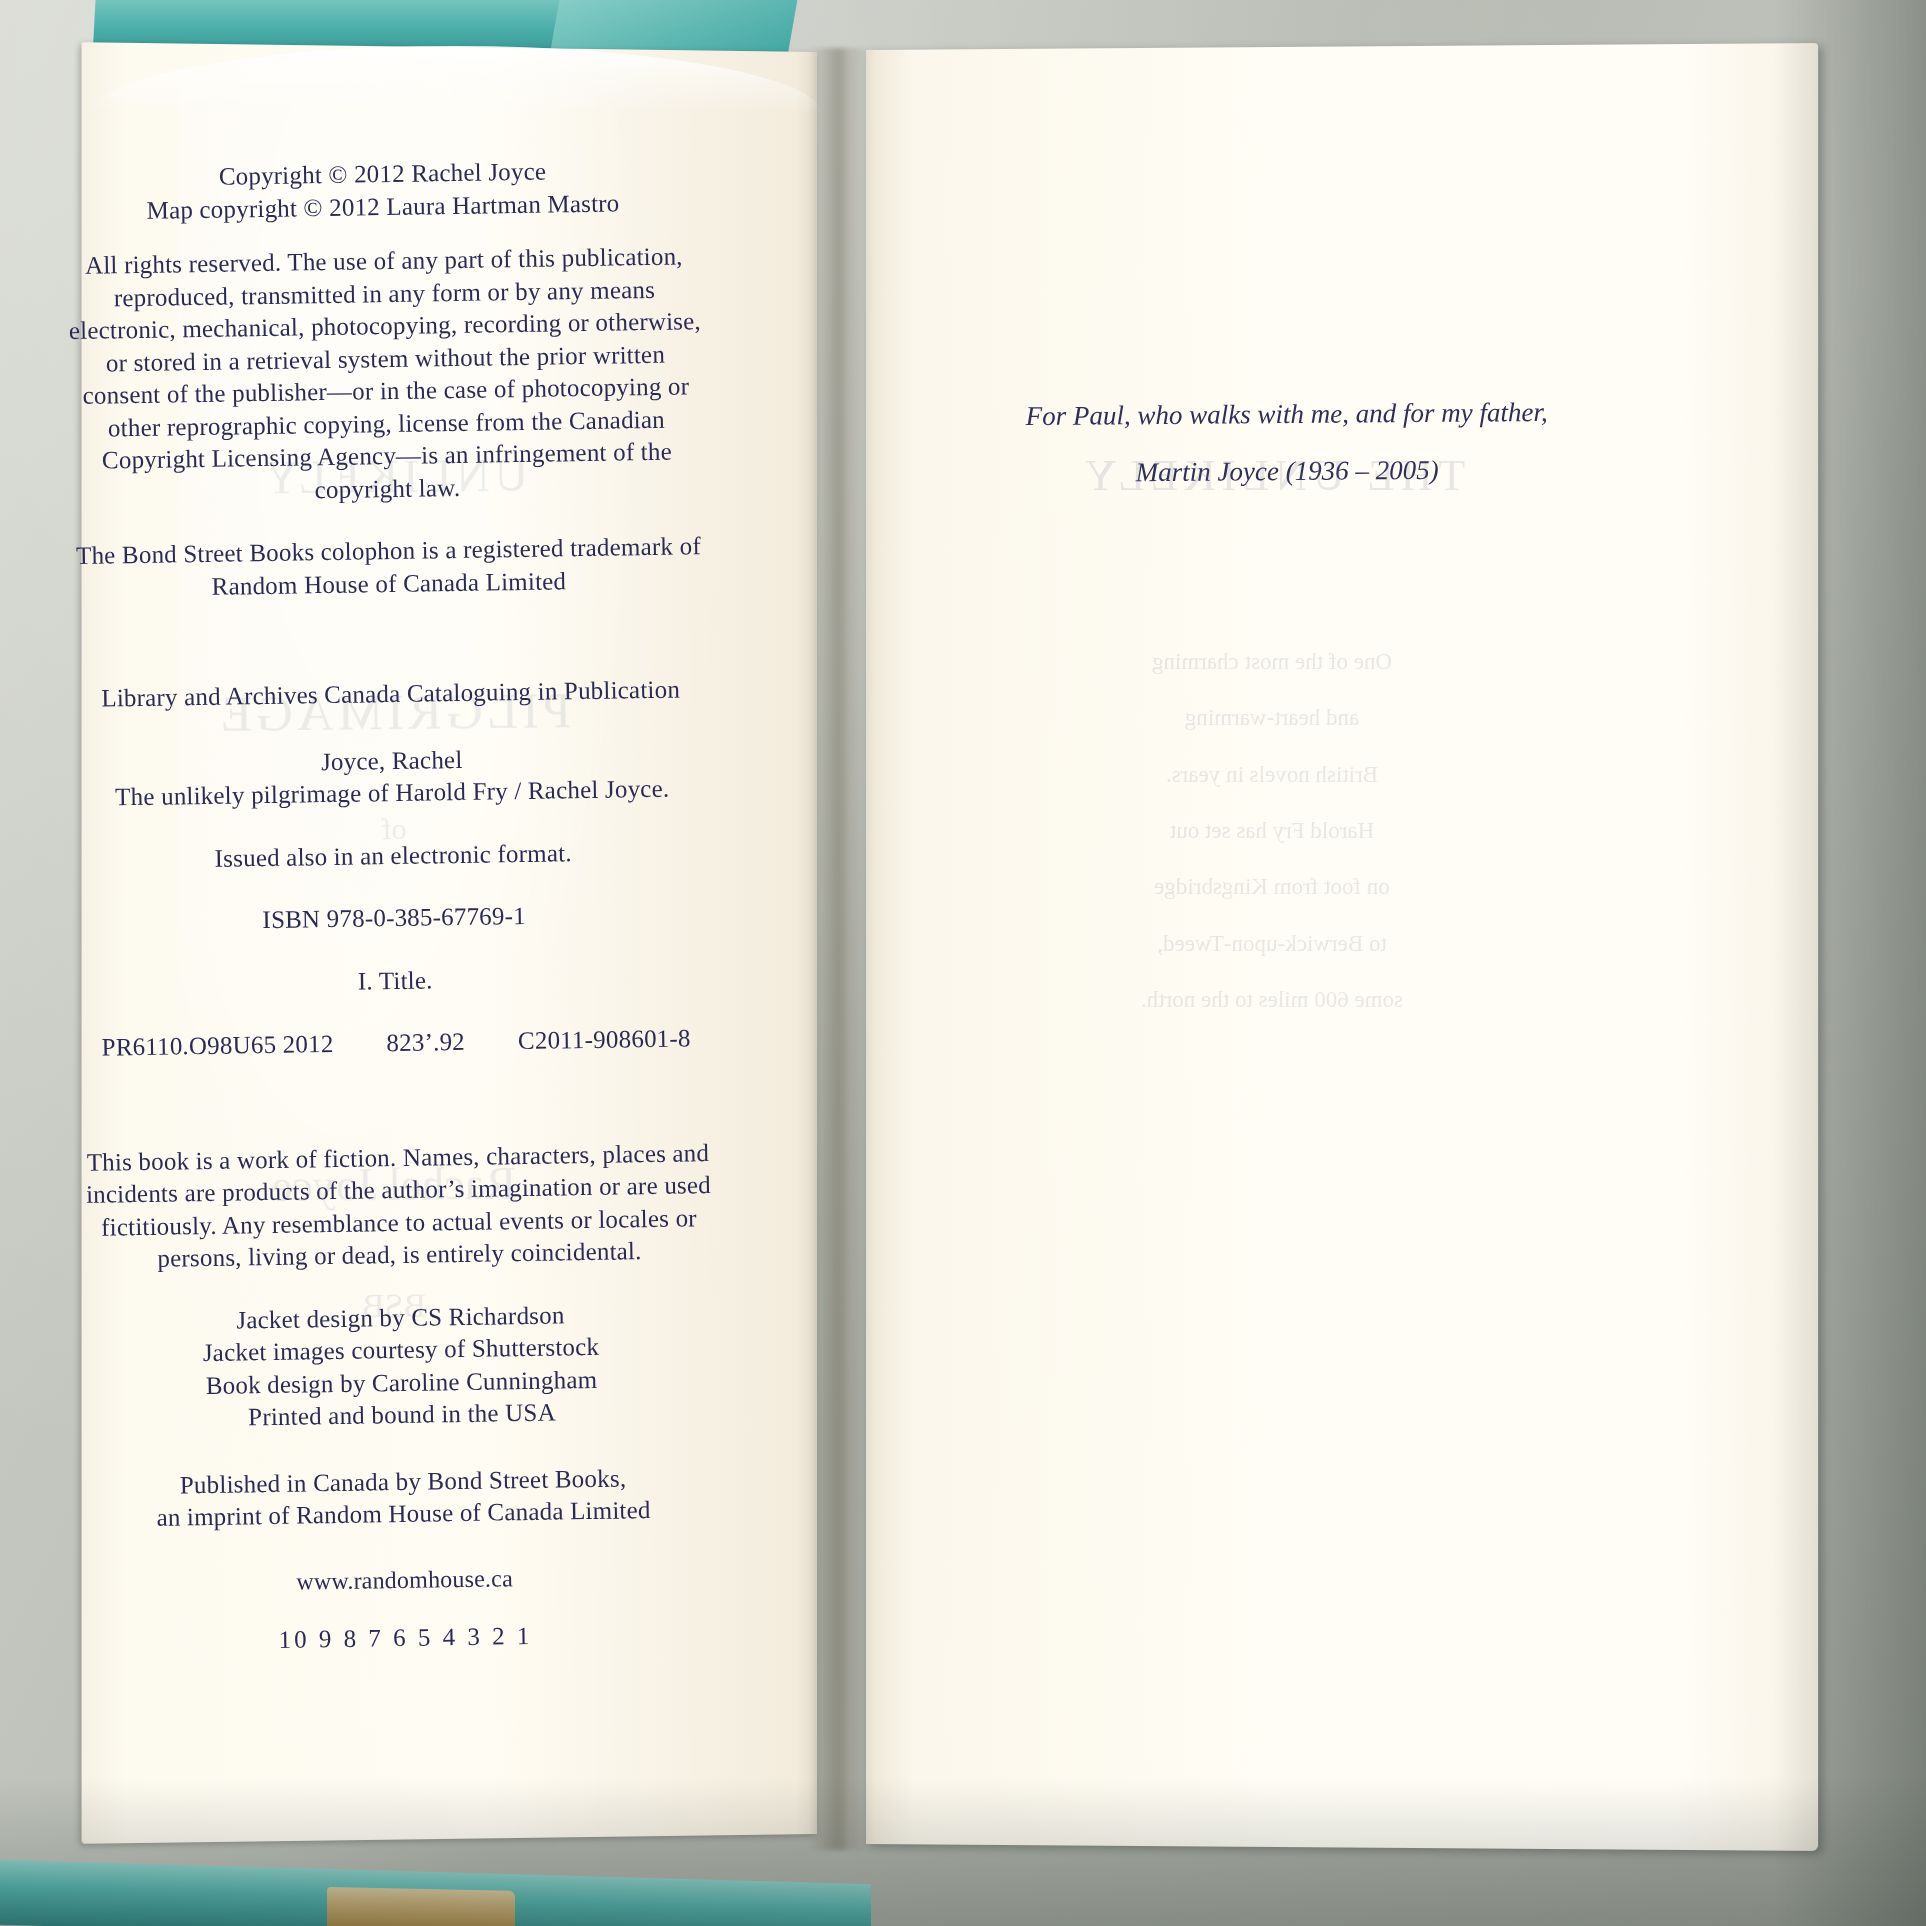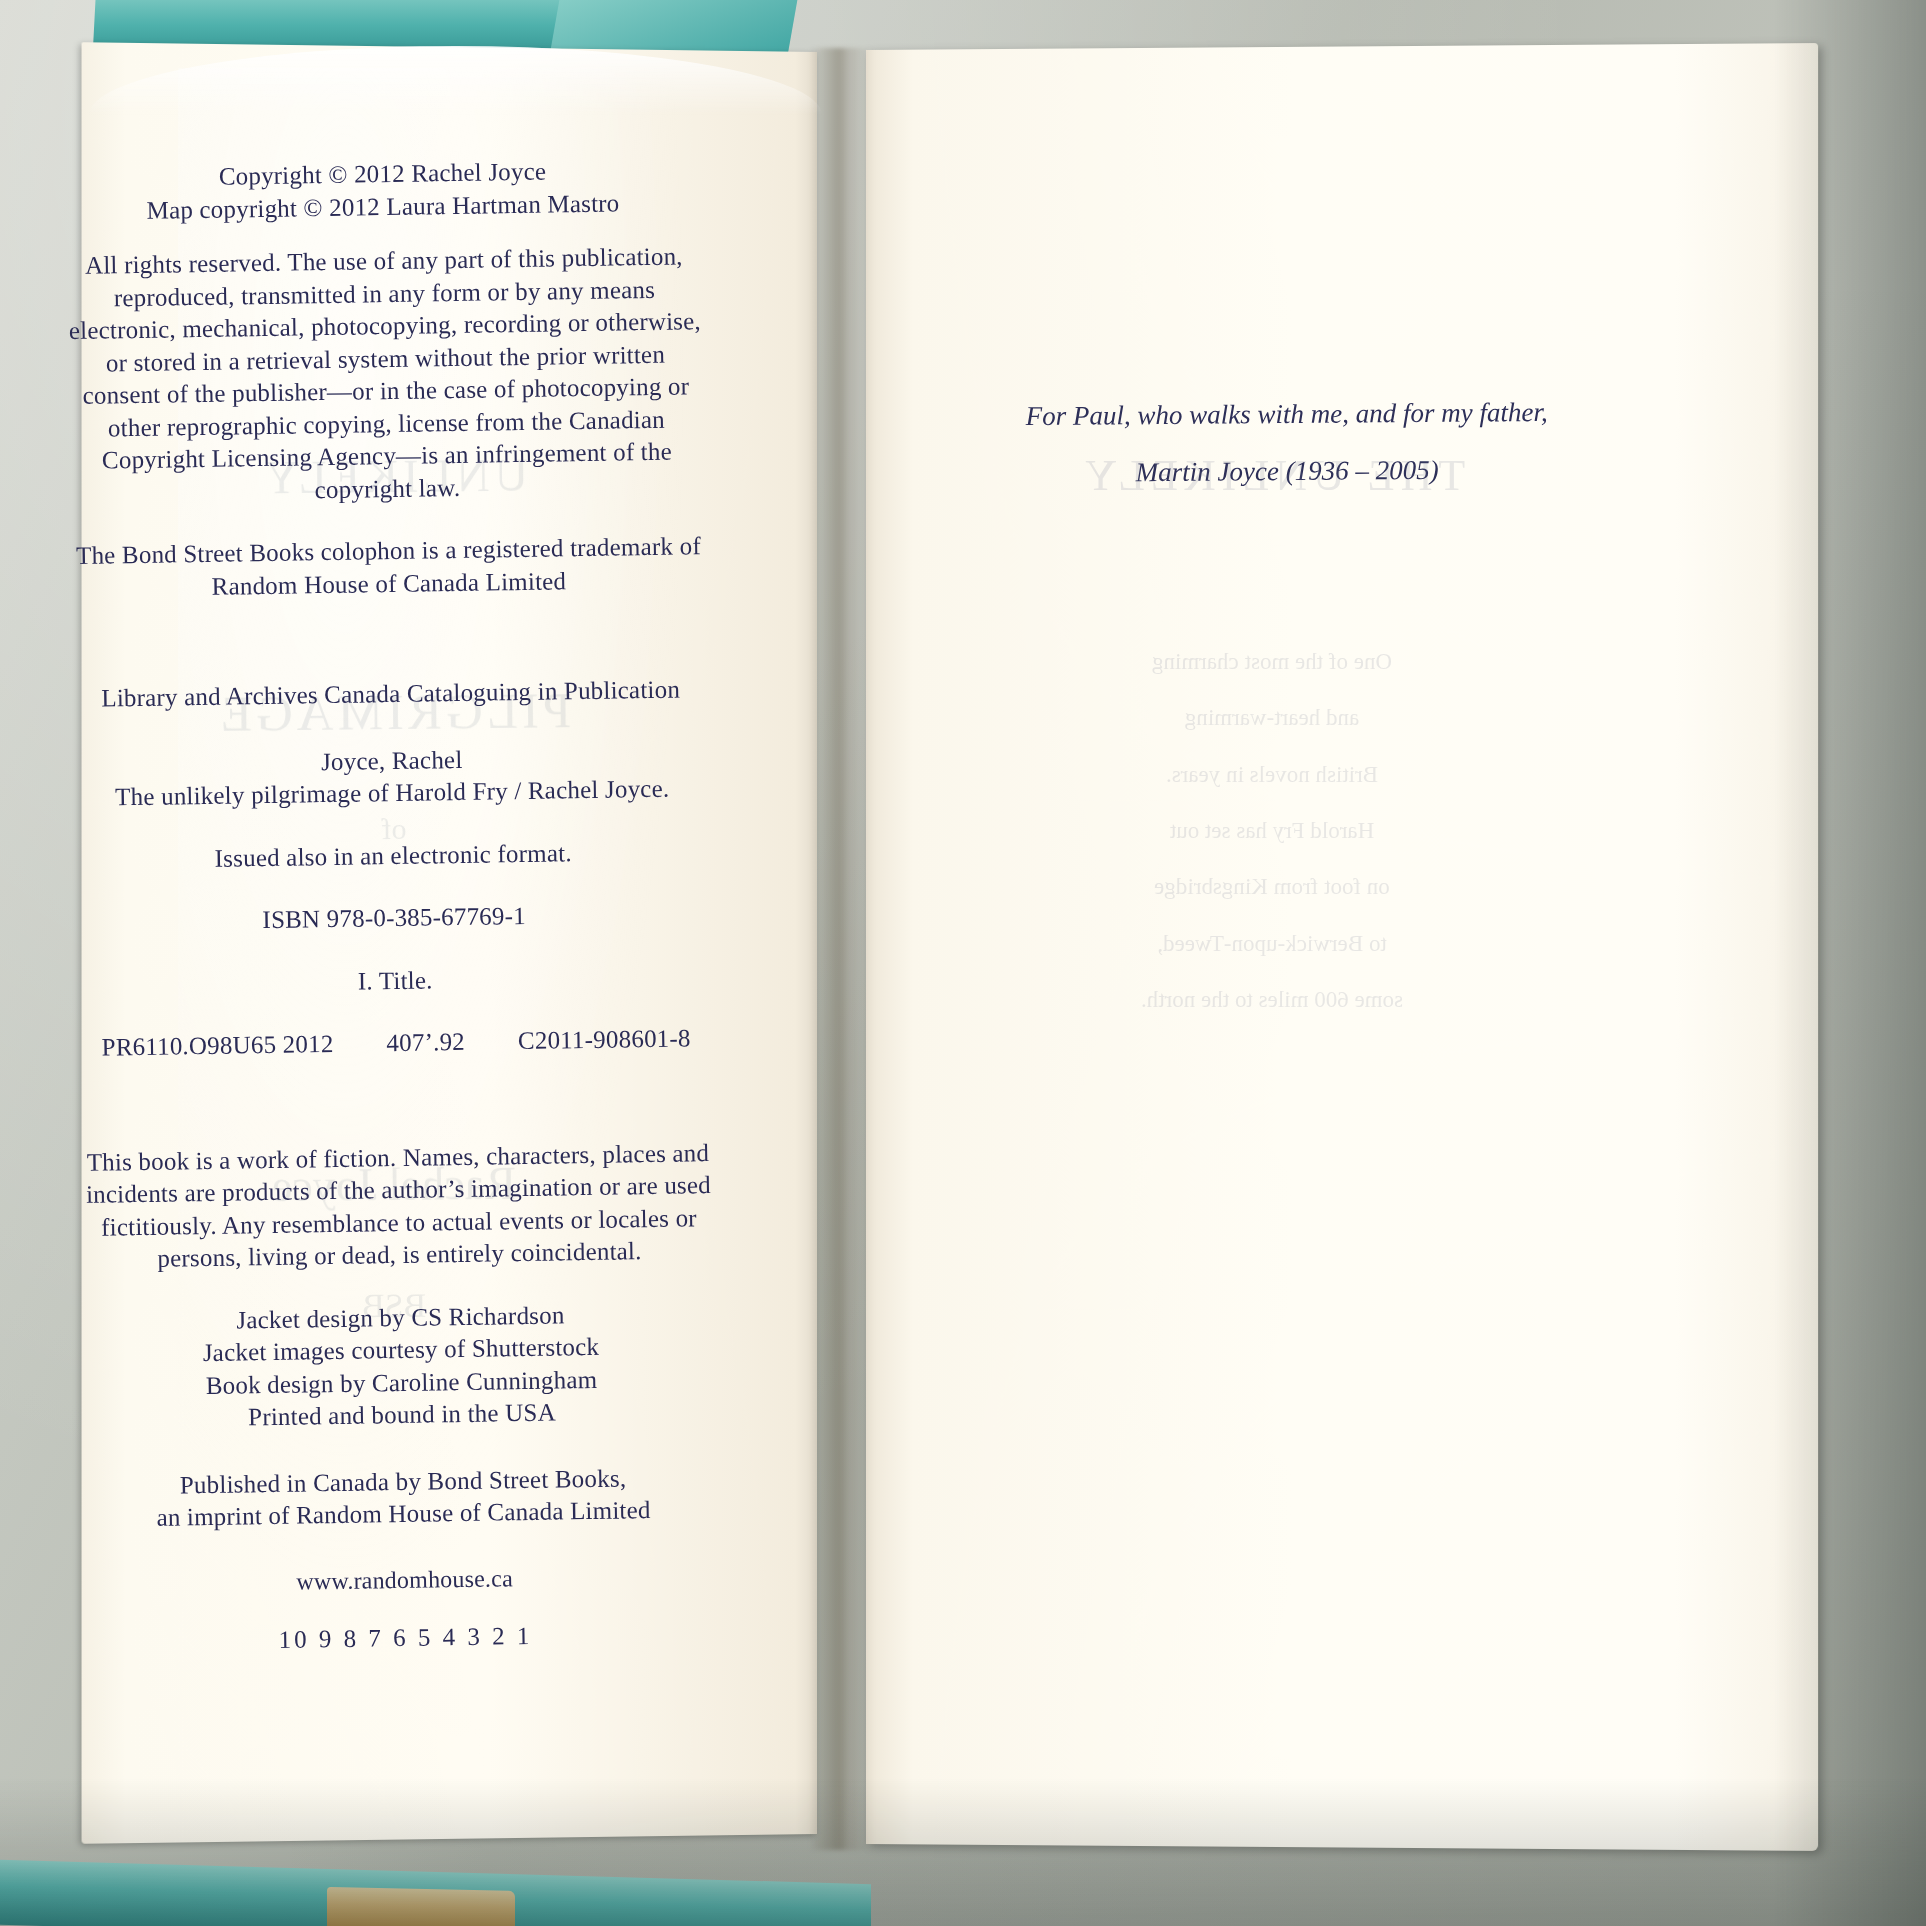--- a/index.html
+++ b/index.html
@@ -283,21 +283,21 @@
     </div>
 
     <div class="spaced-line">Issued also in an electronic format.</div>
 
     <div class="spaced-line">ISBN 978-0-385-67769-1</div>
 
     <div class="spaced-line">I. Title.</div>
 
     <div class="lc-row">
       <span>PR6110.O98U65 2012</span>
-      <span>407’.92</span>
+      <span>823’.92</span>
       <span>C2011-908601-8</span>
     </div>
 
     <div class="biggap"></div>
 
     <div class="blk just">This book is a work of fiction. Names, characters, places and incidents are products of the author’s imagination or are used fictitiously. Any resemblance to actual events or locales or persons, living or dead, is entirely coincidental.</div>
 
     <div class="credits">
       <p>Jacket design by CS Richardson</p>
       <p>Jacket images courtesy of Shutterstock</p>

